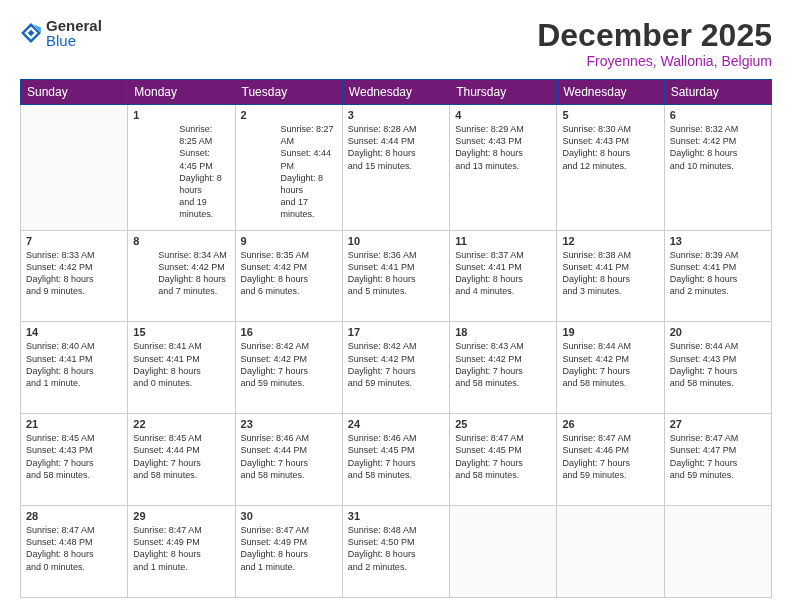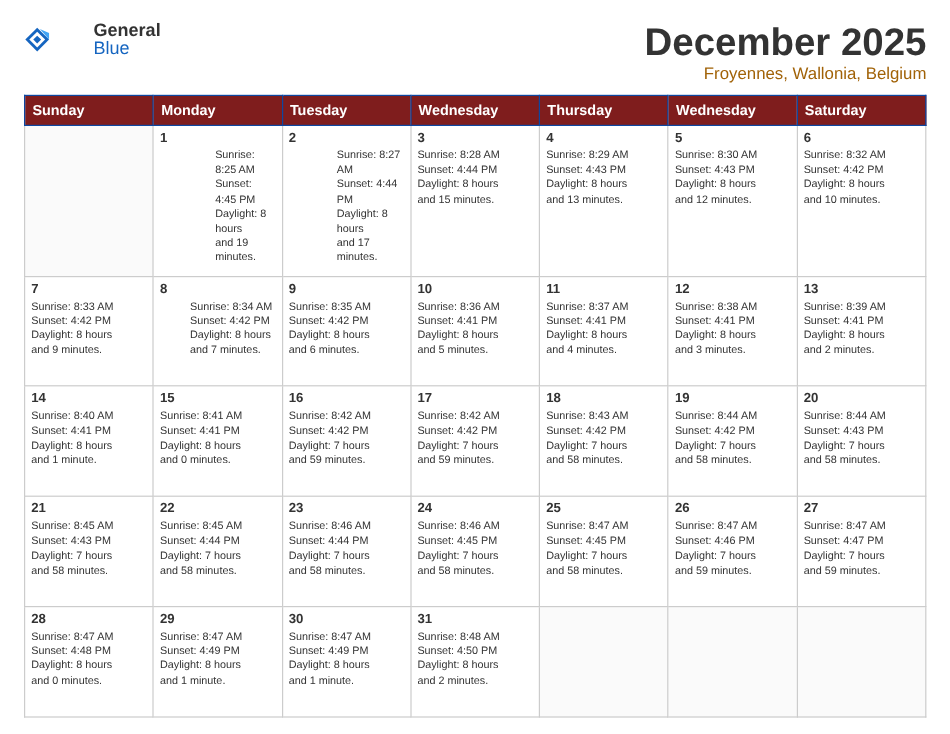--- a/index.html
+++ b/index.html
@@ -19,21 +19,20 @@
     }
     .header {
       display: flex;
       justify-content: space-between;
       align-items: flex-start;
       margin-bottom: 10px;
     }
     .logo {
       display: flex;
       align-items: center;
-      gap: 32px;
     }
     .logo-text {
       display: flex;
       flex-direction: column;
       line-height: 1;
     }
     .logo-general {
       font-size: 15px;
       font-weight: bold;
       color: #333;
@@ -52,33 +51,33 @@
       text-align: right;
     }
     .month-title {
       font-size: 32px;
       font-weight: bold;
       color: #333;
       line-height: 1.1;
     }
     .location-title {
       font-size: 14px;
-      color: #a16207;
+      color: #a21caf;
       text-align: right;
     }
     .calendar {
       width: 100%;
       border-collapse: collapse;
       flex: 1;
     }
     .calendar th {
-      background-color: #7f1d1d;
+      background-color: #701a75;
       color: #fff;
       font-size: 12px;
-      font-weight: bold;
+      font-weight: normal;
       padding: 5px 6px;
       text-align: left;
       border: 1px solid #0d47a1;
     }
     .calendar td {
       border: 1px solid #ccc;
       vertical-align: top;
       padding: 4px 5px;
       font-size: 9.5px;
       color: #333;

